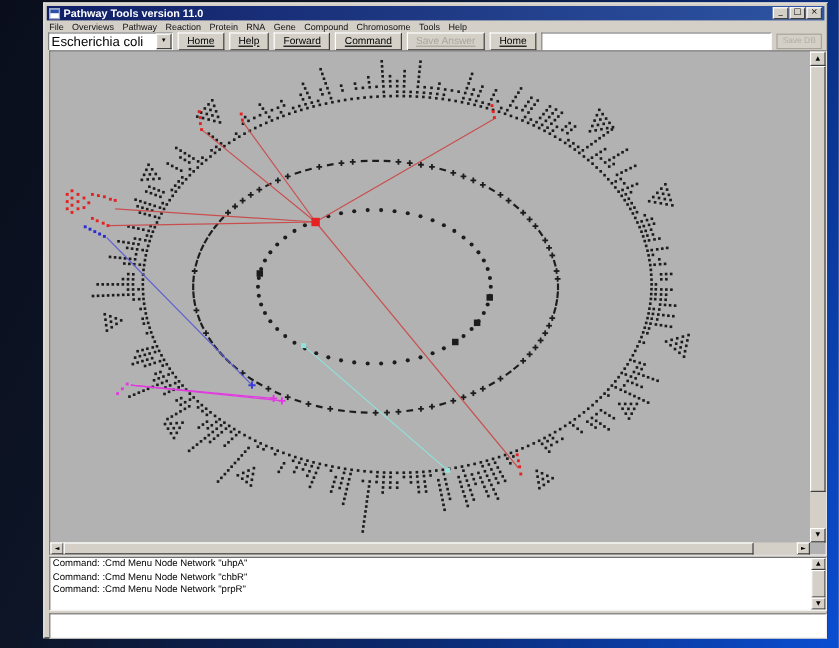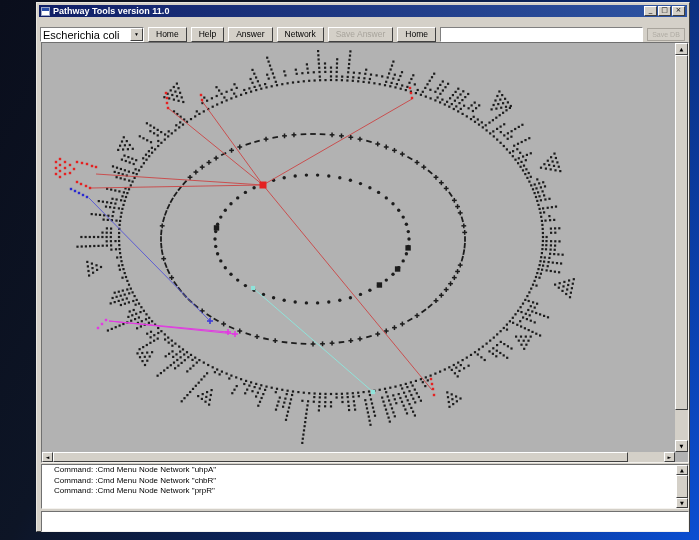--- a/index.html
+++ b/index.html
@@ -52,21 +52,21 @@
   .combo .combo-arrow{
     width:13px;height:13px;background:#d4d0c8;flex:none;
     border-top:1px solid #fff;border-left:1px solid #fff;
     border-right:1px solid #404040;border-bottom:1px solid #404040;
     box-sizing:border-box;font-size:5px;line-height:11px;text-align:center;color:#000;
   }
   .tbtn{
     height:15px;margin-left:4px;padding:0 7px;background:#d4d0c8;flex:none;
     border-top:1px solid #fff;border-left:1px solid #fff;
     border-right:1px solid #404040;border-bottom:1px solid #404040;
-    box-sizing:border-box;font-size:8.5px;line-height:13px;color:#000;white-space:nowrap;
+    box-sizing:border-box;font-size:8.5px;line-height:13px;color:#000;white-space:nowrap;text-decoration:underline;
   }
   .tbtn.disabled{color:#a8a49c;}
   .answer-panel{
     flex:1;height:15px;margin-left:4px;background:#fff;
     border-top:1px solid #808080;border-left:1px solid #808080;
     border-right:1px solid #fff;border-bottom:1px solid #fff;
     box-sizing:border-box;
   }
   .savedb{
     width:38px;height:13px;margin-left:4px;margin-right:1px;flex:none;
@@ -98,21 +98,21 @@
   }
   .vscroll .sb-btn{left:0;width:13px;height:12px;line-height:11px;}
   .hscroll .sb-btn{top:0;width:11px;height:10px;line-height:9px;}
   .console{
     position:absolute;left:4px;top:461px;width:648px;height:45px;
     background:#fff;
     border-top:1px solid #707070;border-left:1px solid #707070;
     border-right:1px solid #f4f2ee;border-bottom:1px solid #f4f2ee;
     box-sizing:border-box;overflow:hidden;
   }
-  .console .cline{font-size:8px;line-height:10.5px;color:#000;padding-left:12px;white-space:nowrap;}
+  .console .cline{font-size:8px;line-height:10.5px;color:#000;padding-left:2px;white-space:nowrap;}
   .caret{display:inline-block;width:4px;height:7px;border:1px solid #000;vertical-align:-1px;margin-left:2px;}
   .console-scroll{position:absolute;right:0;top:0;width:12px;height:43px;background:#d4d0c8;}
   .console-scroll .sb-btn{left:0;width:12px;height:10px;line-height:9px;}
   .cmd-input{
     position:absolute;left:4px;top:508px;width:648px;height:21px;
     background:#fff;
     border-top:1px solid #707070;border-left:1px solid #707070;
     border-right:1px solid #f4f2ee;border-bottom:1px solid #f4f2ee;
     box-sizing:border-box;
   }
@@ -126,30 +126,43 @@
     <div class="titlebar">
       <span class="app-icon"></span>
       <span class="title">Pathway Tools version 11.0</span>
       <div class="controls">
         <div class="ctl">_</div>
         <div class="ctl">□</div>
         <div class="ctl">×</div>
       </div>
     </div>
 
+    <div class="menubar">
+      <span class="mi">File</span>
+      <span class="mi">Overviews</span>
+      <span class="mi">Pathway</span>
+      <span class="mi">Reaction</span>
+      <span class="mi">Protein</span>
+      <span class="mi">RNA</span>
+      <span class="mi">Gene</span>
+      <span class="mi">Compound</span>
+      <span class="mi">Chromosome</span>
+      <span class="mi">Tools</span>
+      <span class="mi">Help</span>
+    </div>
 
     <div class="toolbar">
       <div class="combo">
         <span class="combo-text">Escherichia coli</span>
         <span class="combo-arrow">▼</span>
       </div>
       <div class="tbtn">Home</div>
       <div class="tbtn">Help</div>
-      <div class="tbtn">Answer</div>
-      <div class="tbtn">Network</div>
+      <div class="tbtn">Forward</div>
+      <div class="tbtn">Command</div>
       <div class="tbtn disabled">Save Answer</div>
       <div class="tbtn">Home</div>
       <div class="answer-panel"></div>
       <div class="savedb">Save DB</div>
     </div>
 
     <div class="canvas-frame">
       <svg id="diagram" viewBox="41 42 633 409" preserveAspectRatio="none">
           <line x1="464" y1="240.8" x2="464" y2="235.2" stroke="#1c1c1c" stroke-width="1.8"></line>
           <line x1="461.30006272109733" y1="231.40699544942208" x2="466.1000627210973" y2="231.40699544942208" stroke="#1c1c1c" stroke-width="1.5"></line>

